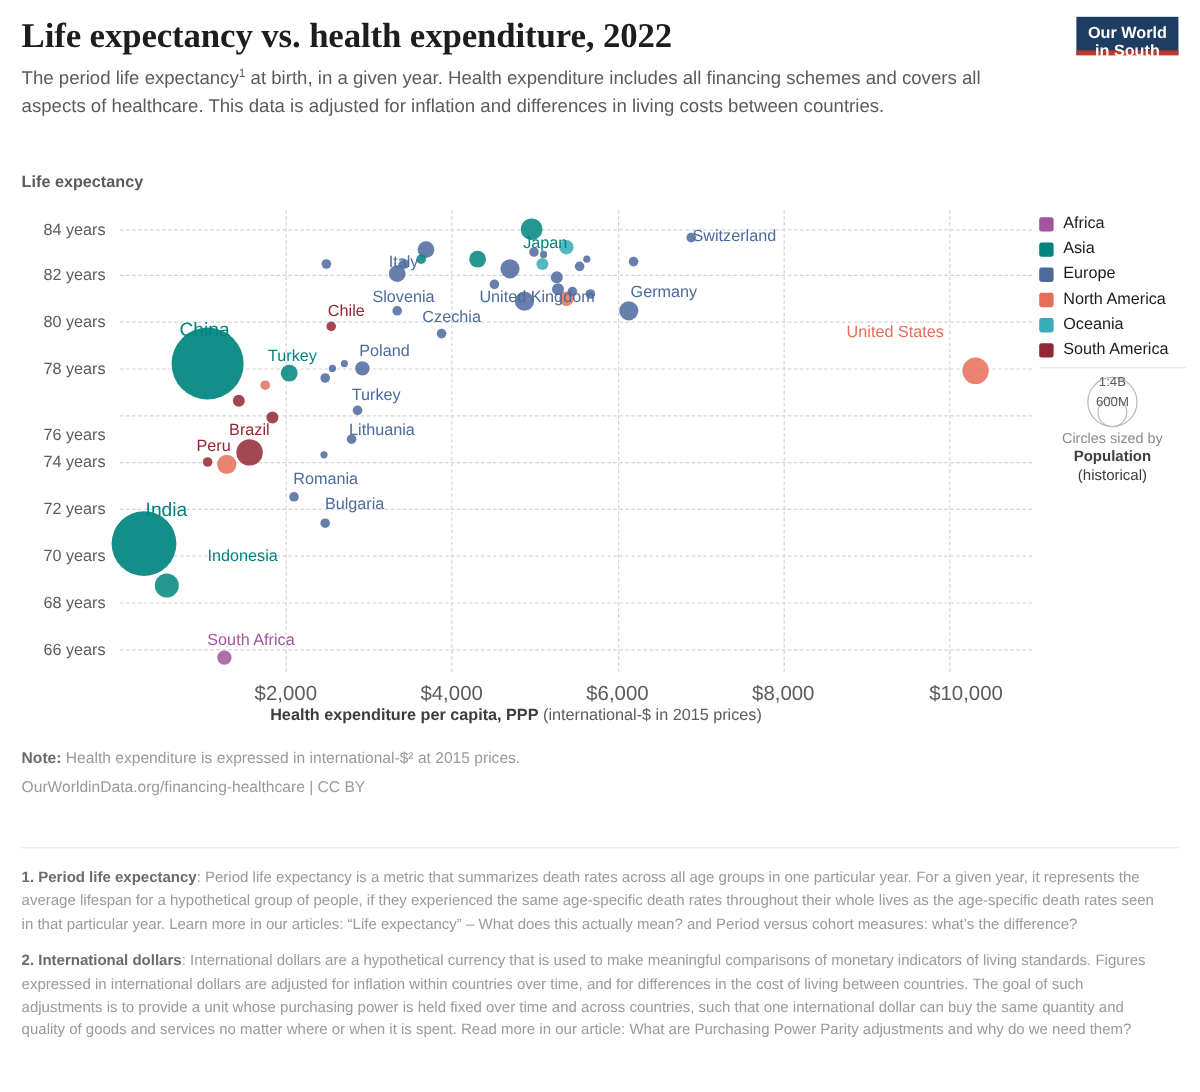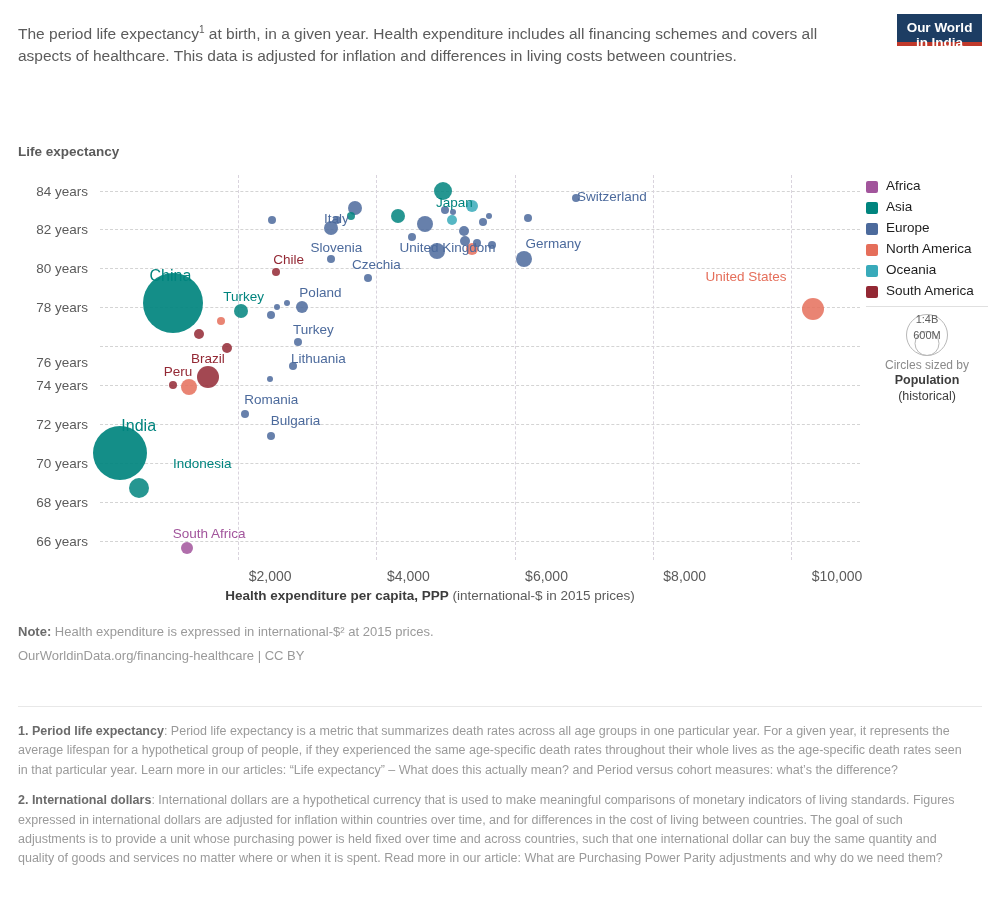--- a/index.html
+++ b/index.html
@@ -53,22 +53,22 @@
   .gridline-v{
     position:absolute;top:0;height:385px;width:0;
     border-left:1px dashed #d9d3dd;
   }
   .ytick-wrap{position:absolute;left:0;top:35px;width:88px;}
   .ytick-lbl{
     position:absolute;right:0;font-size:13.5px;color:#5b5b5b;
     white-space:nowrap;transform:translateY(-50%);
   }
   .xtick-lbl{
-    position:absolute;font-size:14px;color:#5b5b5b;
-    white-space:nowrap;transform:translateX(-50%);margin-left:32px;
+    position:absolute;font-size:17px;color:#5b5b5b;
+    white-space:nowrap;transform:translateX(-50%);
   }
   .x-axis-title{
     position:absolute;left:0;top:448px;width:860px;text-align:center;
     font-size:13.5px;color:#5b5b5b;
   }
   .x-axis-title b{color:#3d3d3d;font-weight:700;}
 
   
   .pt{
     position:absolute;border-radius:50%;
@@ -116,28 +116,29 @@
   .notes{position:absolute;left:18px;top:722px;width:948px;font-size:12.5px;color:#9a9a9a;line-height:1.55;}
   .note{margin-bottom:11px;}
   .note b{color:#6b6b6b;font-weight:700;}
 </style>
 </head>
 <body>
 
 <div class="page">
 
   <div class="header">
+    <h1 class="title">Life expectancy vs. health expenditure, 2022</h1>
     <p class="subtitle">
       <span>The period life expectancy</span><sup>1</sup><span> at birth, in a given year. Health expenditure includes all financing schemes and covers all aspects of healthcare. This data is adjusted for inflation and differences in living costs between countries.</span>
     </p>
   </div>
 
   <div class="owid-logo">
     <span class="l1">Our World</span>
-    <span>in India</span>
+    <span>in South</span>
   </div>
 
   <div class="chart">
     <div class="y-axis-title">Life expectancy</div>
 
     <div class="ytick-wrap" id="ytick-wrap">
         <div class="ytick-lbl" style="top: 365.556px;">66 years</div>
         <div class="ytick-lbl" style="top: 326.667px;">68 years</div>
         <div class="ytick-lbl" style="top: 287.778px;">70 years</div>
         <div class="ytick-lbl" style="top: 248.889px;">72 years</div>

